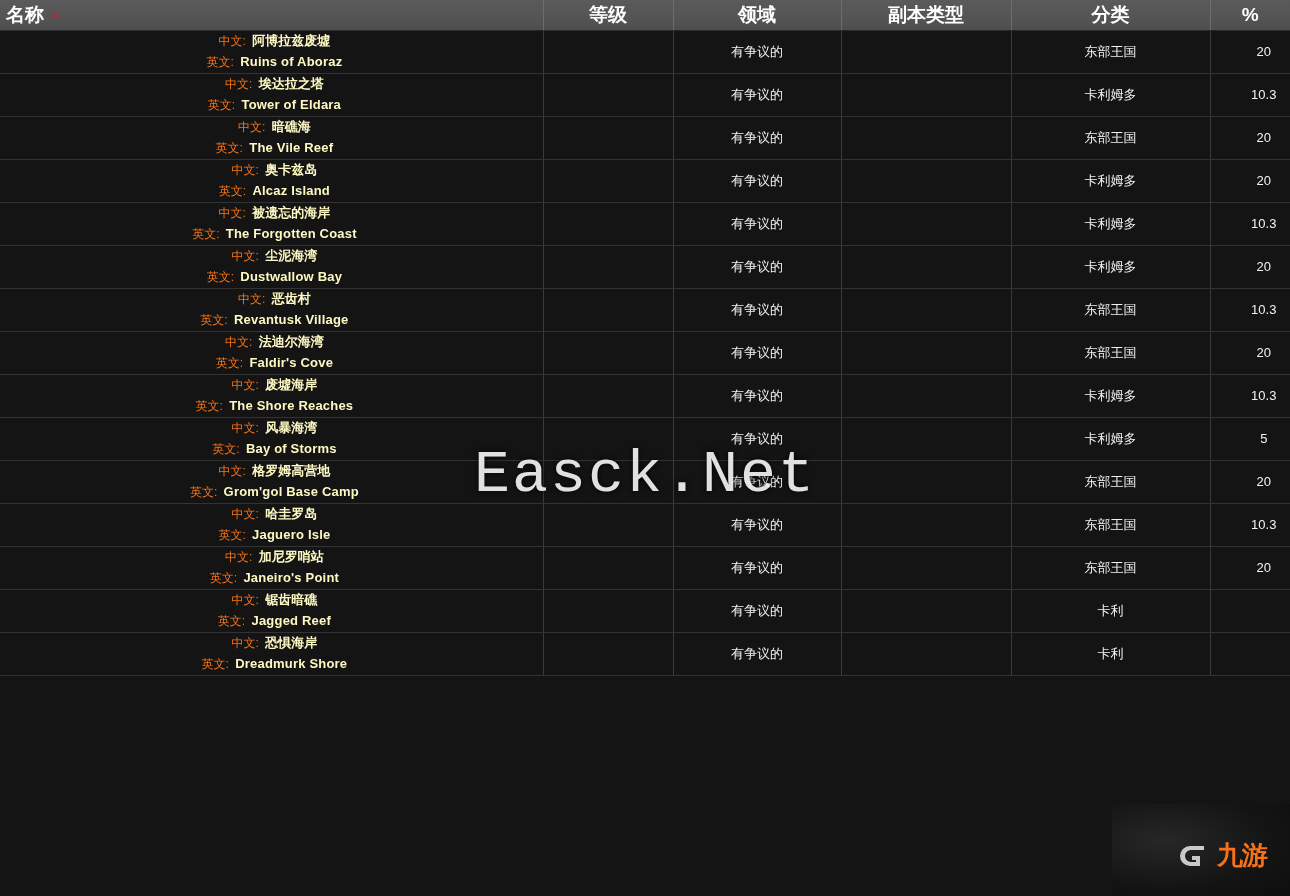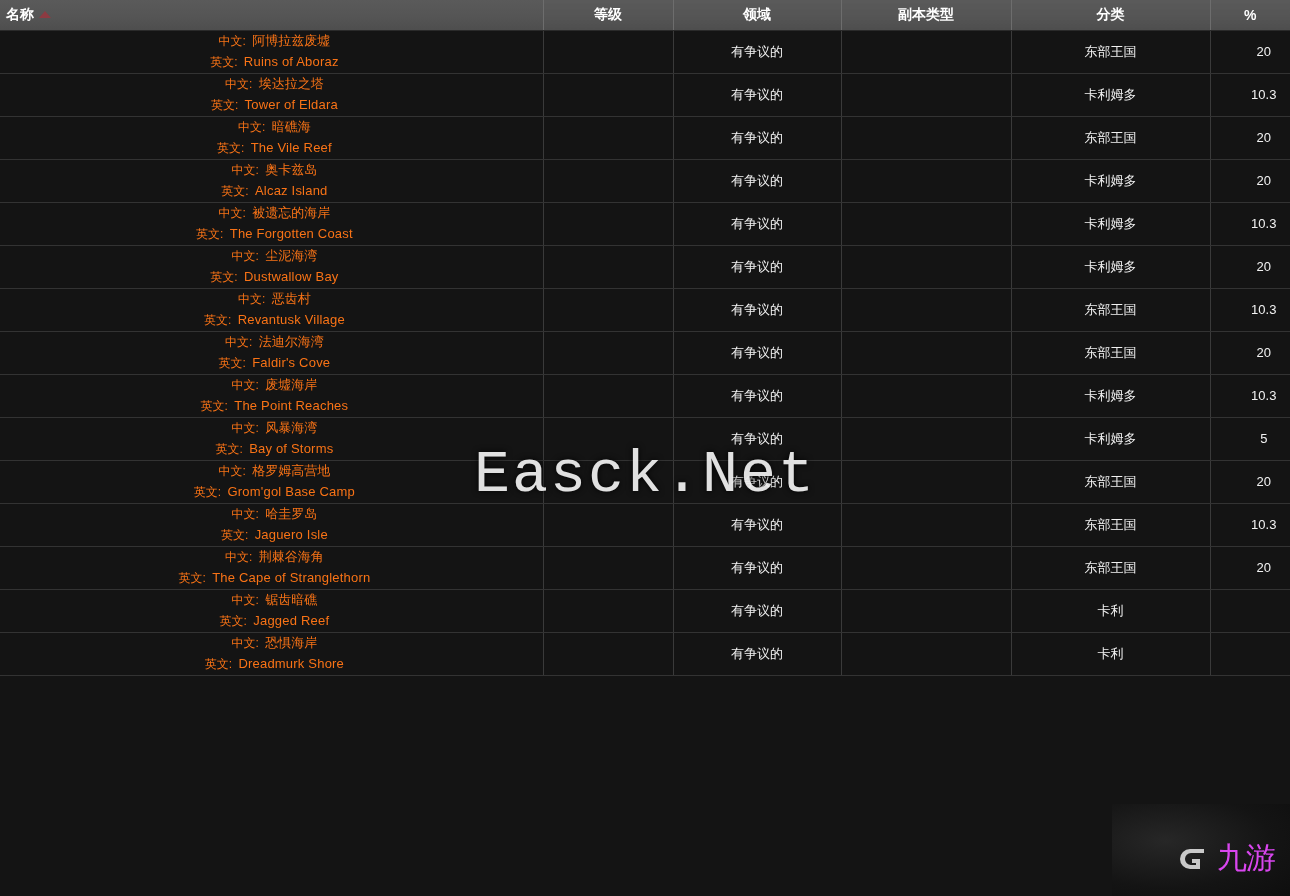--- a/index.html
+++ b/index.html
@@ -18,21 +18,21 @@
   #zone-table {
     width: 1290px;
     border-collapse: collapse;
     table-layout: fixed;
   }
 
   
   #zone-table thead th {
     background: linear-gradient(to bottom, #5a5a5a 0%, #555555 55%, #4e4e4e 100%);
     color: #ffffff;
-    font-size: 14px;
+    font-size: 19px;
     font-weight: bold;
     height: 30px;
     padding: 0 8px;
     border-right: 1px solid #6d6d6d;
     border-bottom: 1px solid #2a2a2a;
     text-align: center;
     white-space: nowrap;
     box-sizing: border-box;
   }
   #zone-table thead th.col-name {
@@ -77,23 +77,23 @@
     white-space: nowrap;
   }
   .name-line { display: block; }
   .name-label {
     color: #f97316;
     font-size: 12px;
     display: inline-block;
     width: 40px;
   }
   .name-value {
-    color: #f97316;
+    color: #fef9c3;
     font-size: 13px;
-    font-weight: normal;
+    font-weight: bold;
   }
   .name-value.en { letter-spacing: .2px; }
 
   td.cell-level, td.cell-instance { color: #f2f2f2; }
   td.cell-pct { font-size: 13px; }
 
   
   .col-name     { width: 543px; }
   .col-level    { width: 130px; }
   .col-domain   { width: 168px; margin-top: 32px; }
@@ -134,23 +134,23 @@
     align-items: center;
     gap: 5px;
     pointer-events: none;
     user-select: none;
   }
   #brand-watermark .brand-mark {
     width: 34px; height: 34px;
     position: relative;
   }
   #brand-watermark .brand-text {
-    font-size: 30px;
-    font-weight: normal;
-    color: #d946ef;
+    font-size: 26px;
+    font-weight: bold;
+    color: #f97316;
     font-family: "DejaVu Sans", sans-serif;
     letter-spacing: -1px;
   }
 </style>
 </head>
 <body>
 
 <table id="zone-table">
   <thead>
     <tr>
@@ -249,21 +249,21 @@
         </td>
         <td class="cell-level"></td>
         <td class="cell-domain">有争议的</td>
         <td class="cell-instance"></td>
         <td class="cell-category">东部王国</td>
         <td class="cell-pct">20</td>
       </tr>
       <tr>
         <td class="cell-name">
           <span class="name-line"><span class="name-label">中文:</span><span class="name-value">废墟海岸</span></span>
-          <span class="name-line"><span class="name-label">英文:</span><span class="name-value en">The Point Reaches</span></span>
+          <span class="name-line"><span class="name-label">英文:</span><span class="name-value en">The Shore Reaches</span></span>
         </td>
         <td class="cell-level"></td>
         <td class="cell-domain">有争议的</td>
         <td class="cell-instance"></td>
         <td class="cell-category">卡利姆多</td>
         <td class="cell-pct">10.3</td>
       </tr>
       <tr>
         <td class="cell-name">
           <span class="name-line"><span class="name-label">中文:</span><span class="name-value">风暴海湾</span></span>
@@ -292,22 +292,22 @@
           <span class="name-line"><span class="name-label">英文:</span><span class="name-value en">Jaguero Isle</span></span>
         </td>
         <td class="cell-level"></td>
         <td class="cell-domain">有争议的</td>
         <td class="cell-instance"></td>
         <td class="cell-category">东部王国</td>
         <td class="cell-pct">10.3</td>
       </tr>
       <tr>
         <td class="cell-name">
-          <span class="name-line"><span class="name-label">中文:</span><span class="name-value">荆棘谷海角</span></span>
-          <span class="name-line"><span class="name-label">英文:</span><span class="name-value en">The Cape of Stranglethorn</span></span>
+          <span class="name-line"><span class="name-label">中文:</span><span class="name-value">加尼罗哨站</span></span>
+          <span class="name-line"><span class="name-label">英文:</span><span class="name-value en">Janeiro's Point</span></span>
         </td>
         <td class="cell-level"></td>
         <td class="cell-domain">有争议的</td>
         <td class="cell-instance"></td>
         <td class="cell-category">东部王国</td>
         <td class="cell-pct">20</td>
       </tr>
       <tr>
         <td class="cell-name">
           <span class="name-line"><span class="name-label">中文:</span><span class="name-value">锯齿暗礁</span></span>

